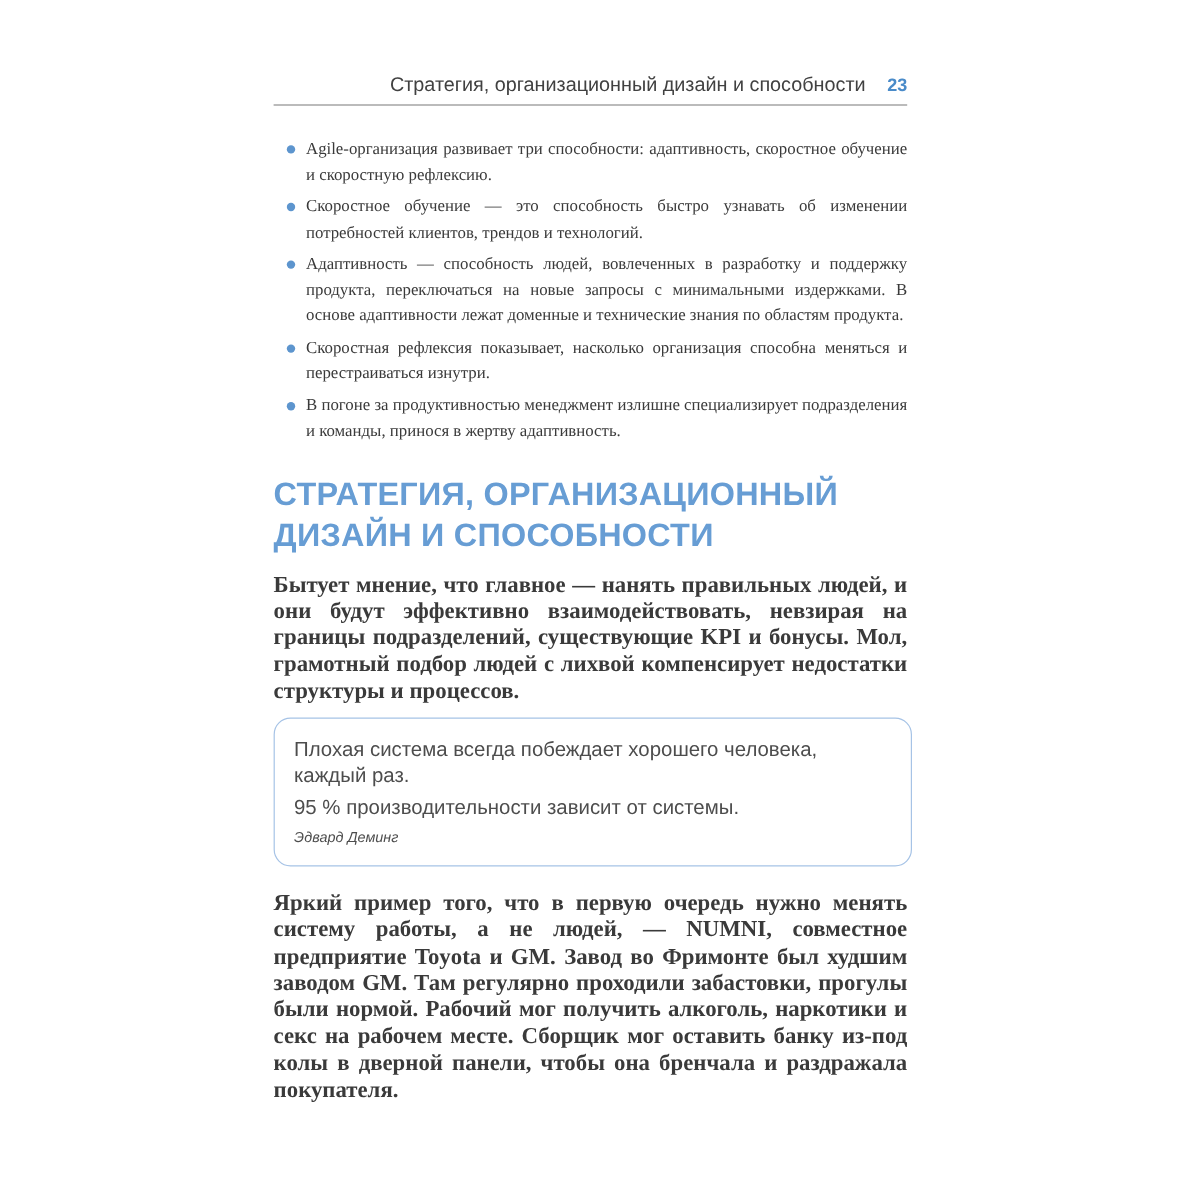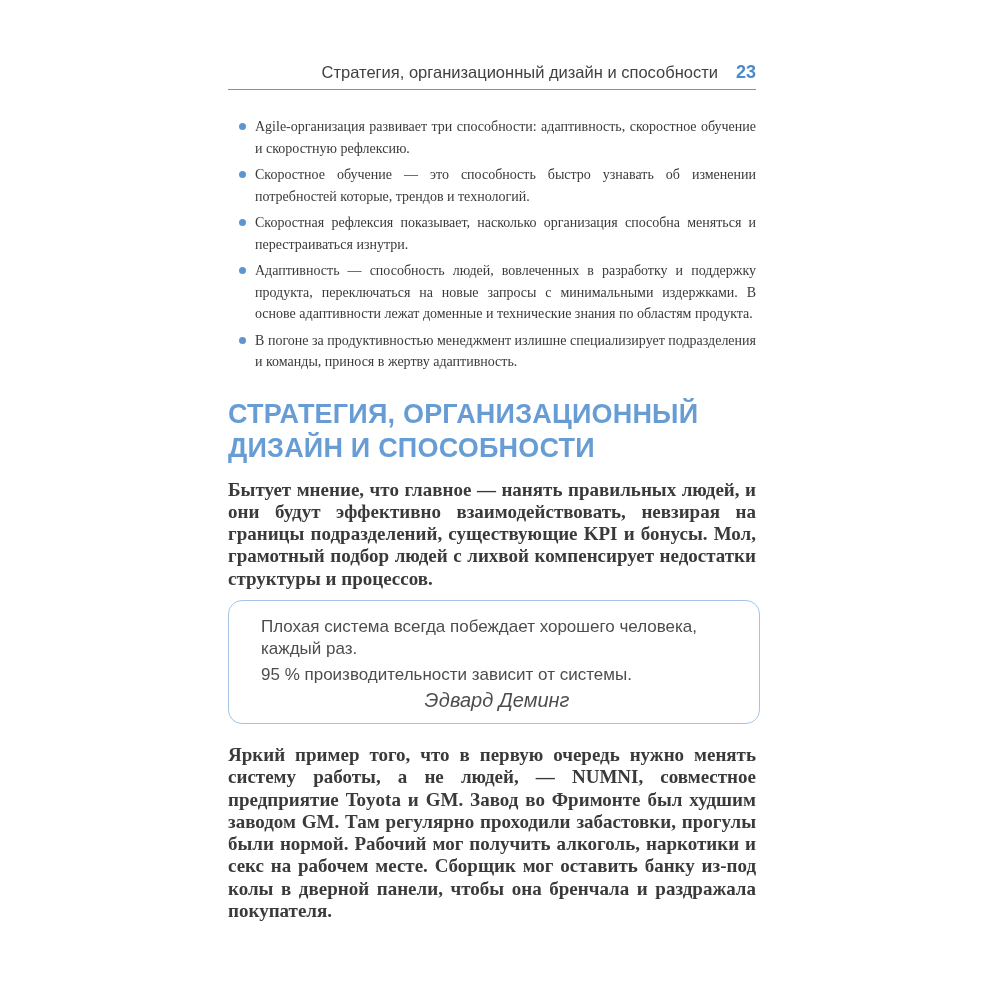--- a/index.html
+++ b/index.html
@@ -21,21 +21,21 @@
   .content{margin-left:228px;width:528px;padding-top:62px;}
 
   
   .running-head{
     display:flex;justify-content:flex-end;align-items:baseline;gap:18px;
     font-family:"Liberation Sans", sans-serif;
     font-size:16.5px;color:var(--header-text);
     padding-bottom:6px;border-bottom:1.5px solid var(--rule-gray);
   }
   .running-head .page-num{
-    font-weight:bold;font-size:18px;color:var(--page-number-blue);
+    font-weight:bold;font-size:15px;color:var(--page-number-blue);
   }
 
   
   ul.bullets{list-style:none;margin:26px 0 0 0;padding:0;
     font-size:14px;line-height:21.5px;text-align:justify;}
   ul.bullets li{position:relative;padding-left:27px;margin-bottom:5px;}
   ul.bullets li .dot{
     position:absolute;left:11px;top:7px;width:7px;height:7px;border-radius:50%;
     background:var(--bullet-blue);
   }
@@ -50,55 +50,55 @@
 
   
   p.body-par{margin:0 0 10px 0;font-size:19px;line-height:22.3px;text-align:justify;font-weight:bold;}
   p.body-par.last{margin-bottom:0;}
 
   
   .quote-box{
     margin-top:4px;margin-bottom:20px;
     width:532px;box-sizing:border-box;
     border:1.5px solid var(--quote-border);border-radius:14px;
-    padding:15px 26px 13px 32px;
+    padding:15px 26px 13px 16px;
     font-family:"Liberation Sans", sans-serif;color:var(--quote-text);
   }
   .quote-box p.q-line{margin:0 0 4px 0;font-size:17px;line-height:22px;}
   .quote-box .q-attr{
-    margin:4px 0 0 0;text-align:center;font-style:italic;font-size:20px;line-height:20px;
+    margin:4px 0 0 0;text-align:left;font-style:italic;font-size:12px;line-height:20px;
   }
 </style>
 </head>
 <body>
 
 <div class="page">
   <div class="content">
 
     <div class="running-head">
       <span>Стратегия, организационный дизайн и способности</span>
       <span class="page-num">23</span>
     </div>
 
     <ul class="bullets">
       <li>
         <span class="dot"></span>
         <span>Agile-организация развивает три способности: адаптивность, скорост­ное обучение и скоростную рефлексию.</span>
       </li>
       <li>
         <span class="dot"></span>
-        <span>Скоростное обучение — это способность быстро узнавать об изменении потребностей которые, трендов и технологий.</span>
+        <span>Скоростное обучение — это способность быстро узнавать об изменении потребностей клиентов, трендов и технологий.</span>
+      </li>
+      <li>
+        <span class="dot"></span>
+        <span>Адаптивность — способность людей, вовлеченных в разработку и под­держку продукта, переключаться на новые запросы с минимальными издержками. В основе адаптивности лежат доменные и технические знания по областям продукта.</span>
       </li>
       <li>
         <span class="dot"></span>
         <span>Скоростная рефлексия показывает, насколько организация способна меняться и перестраиваться изнутри.</span>
-      </li>
-      <li>
-        <span class="dot"></span>
-        <span>Адаптивность — способность людей, вовлеченных в разработку и под­держку продукта, переключаться на новые запросы с минимальными издержками. В основе адаптивности лежат доменные и технические знания по областям продукта.</span>
       </li>
       <li>
         <span class="dot"></span>
         <span>В погоне за продуктивностью менеджмент излишне специализирует подразделения и команды, принося в жертву адаптивность.</span>
       </li>
     </ul>
 
     <h1 class="section-heading">СТРАТЕГИЯ, ОРГАНИЗАЦИОННЫЙ ДИЗАЙН И СПОСОБНОСТИ</h1>
 
     <p class="body-par">Бытует мнение, что главное — нанять правильных людей, и они будут эффективно взаимодействовать, невзирая на границы подразделений, существующие KPI и бонусы. Мол, грамотный подбор людей с лихвой компенсирует недостатки структуры и процессов.</p>

